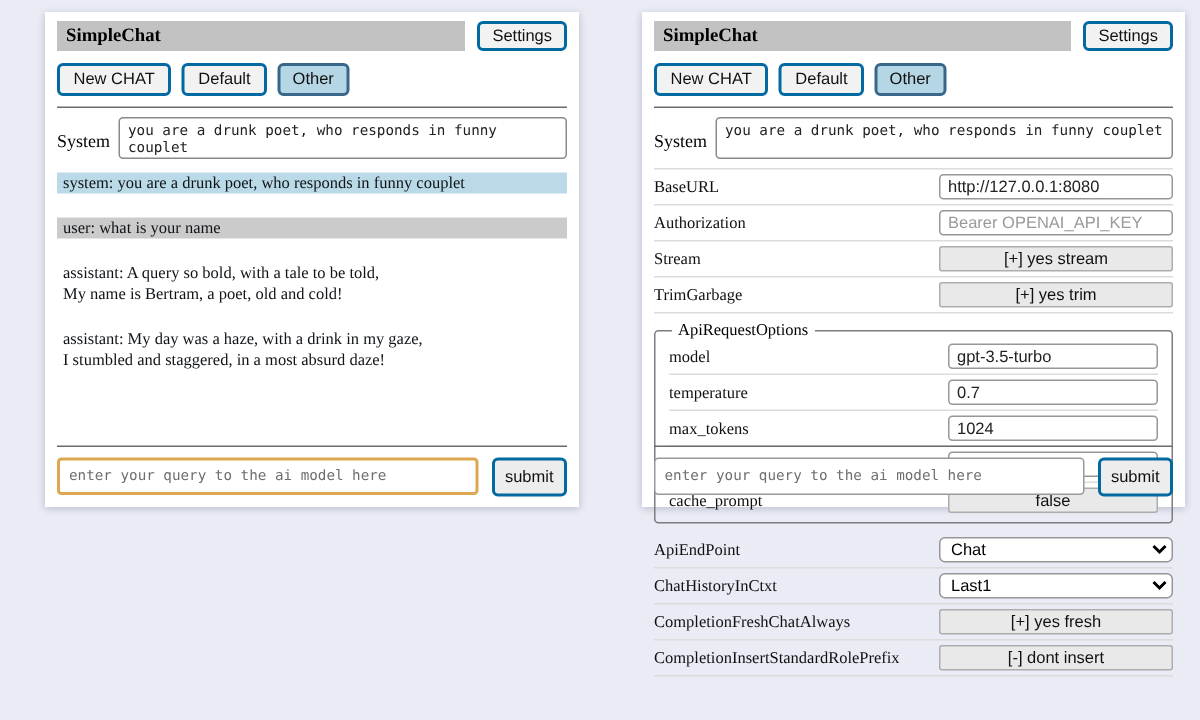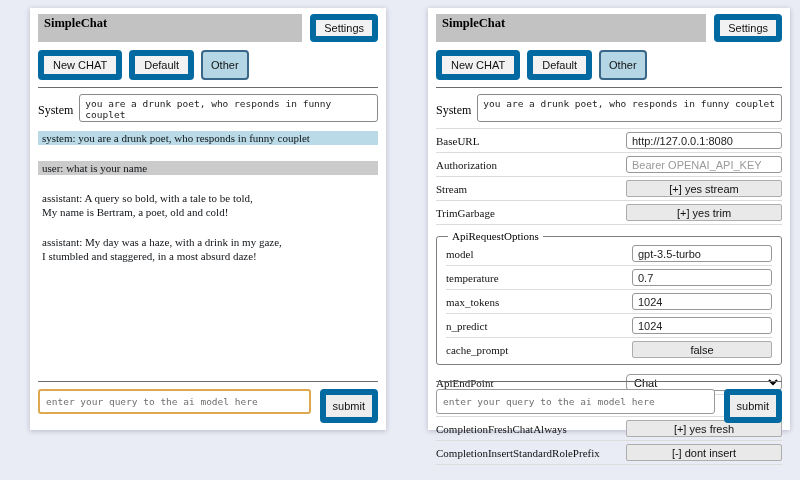--- a/index.html
+++ b/index.html
@@ -4,36 +4,36 @@
 <style>
   * { box-sizing: border-box; }
   html,body { margin:0; padding:0; }
   body {
     width:800px; height:480px; position:relative;
     background:#e9ebf5;
     font-family:"Liberation Serif", serif;
     overflow:hidden;
   }
   .panel {
-    position:absolute; top:8px; height:422px; background:#ffffff;
+    position:absolute; top:8px; height:330px; background:#ffffff;
     box-shadow:0 1px 5px rgba(30,35,70,.25);
     padding:6px 8px 8px 8px;
   }
   #chat-panel  { left:30px;  width:356px; }
   #settings-panel { left:428px; width:362px; }
 
   
   .titlebar { display:flex; align-items:stretch; gap:8px; }
   .app-title {
     flex:1; background:#c2c2c2; font-weight:bold; font-size:12.5px;
     padding:2px 6px; line-height:14px;
   }
   button {
     font-family:"Liberation Sans", sans-serif; font-size:11px;
-    background:#f2f2f2; border:6px solid #0369a1; border-radius:4px;
+    background:#f2f2f2; border:2px solid #0369a1; border-radius:4px;
     padding:1px 8px; color:#111; line-height:14px;
   }
   .toolbar { display:flex; gap:7px; margin-top:8px; }
   .toolbar button { padding:2px 9px; }
   .toolbar button.active {
     background:#b5d6e4; border:2px solid #39678a; padding:1px 8px;
   }
   hr.rule { border:0; border-top:1px solid #6b6b6b; margin:7px 0 6px 0; }
 
   .system-row { display:flex; gap:6px; align-items:center; margin:2px 0 6px 0; }
@@ -187,20 +187,21 @@
           <span class="slabel">cache_prompt</span>
           <button class="sctl">false</button>
         </div>
       </fieldset>
       <div class="srow">
         <span class="slabel">ApiEndPoint</span>
         <select class="sctl"><option>Chat</option></select>
       </div>
       <div class="srow">
         <span class="slabel">ChatHistoryInCtxt</span>
+        <select class="sctl"><option>Last1</option></select>
       </div>
       <div class="srow">
         <span class="slabel">CompletionFreshChatAlways</span>
         <button class="sctl">[+] yes fresh</button>
       </div>
       <div class="srow">
         <span class="slabel">CompletionInsertStandardRolePrefix</span>
         <button class="sctl">[-] dont insert</button>
       </div>
     </div>

